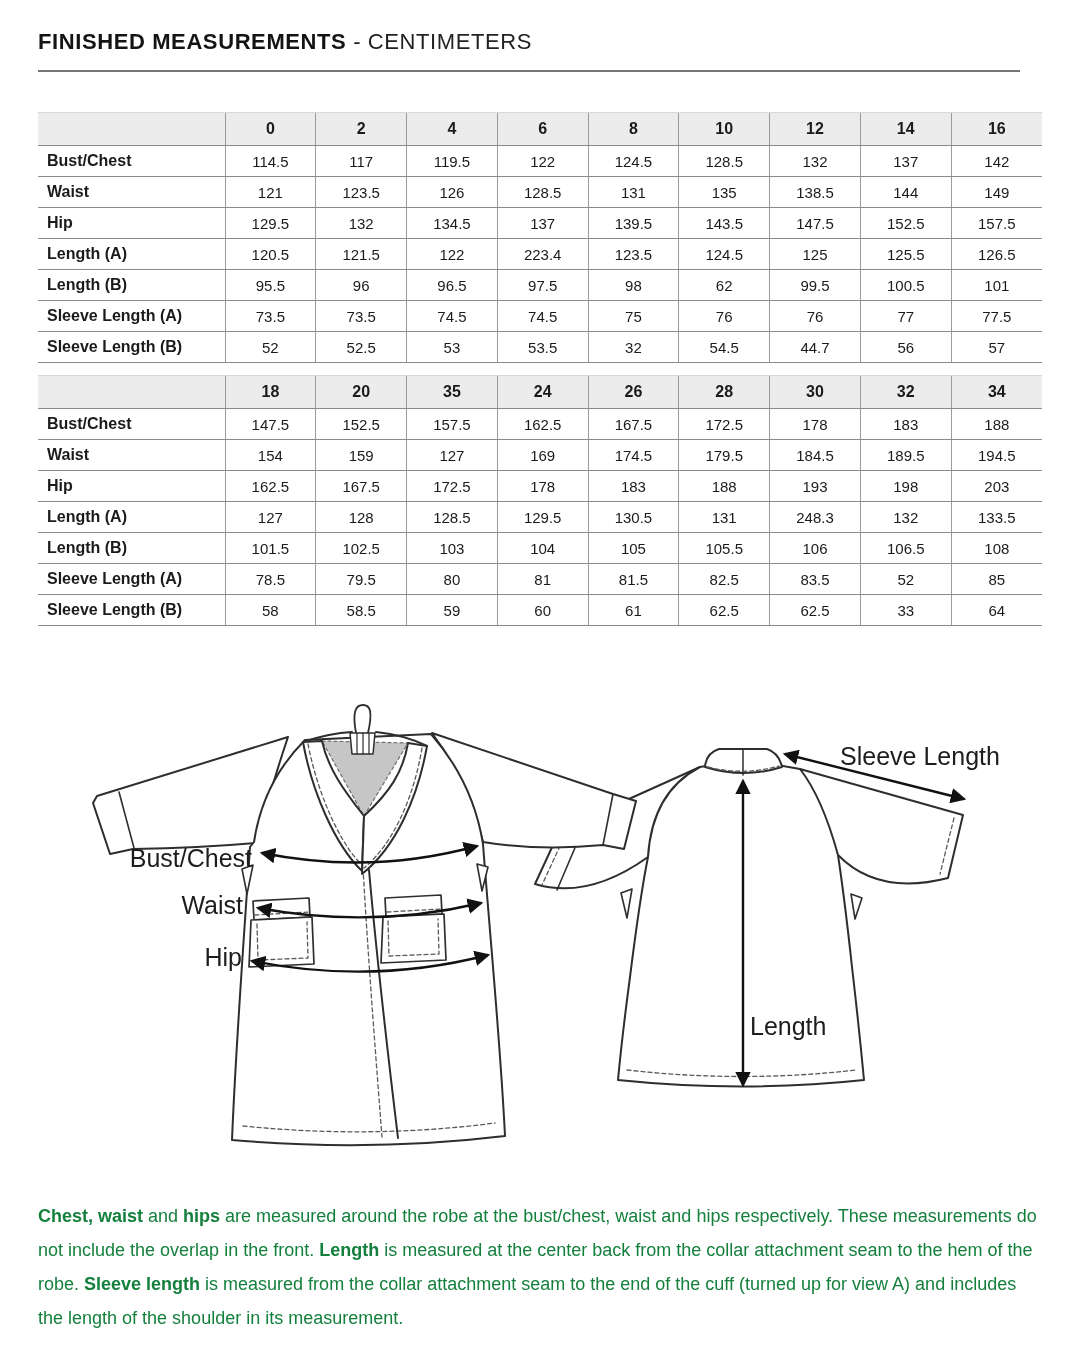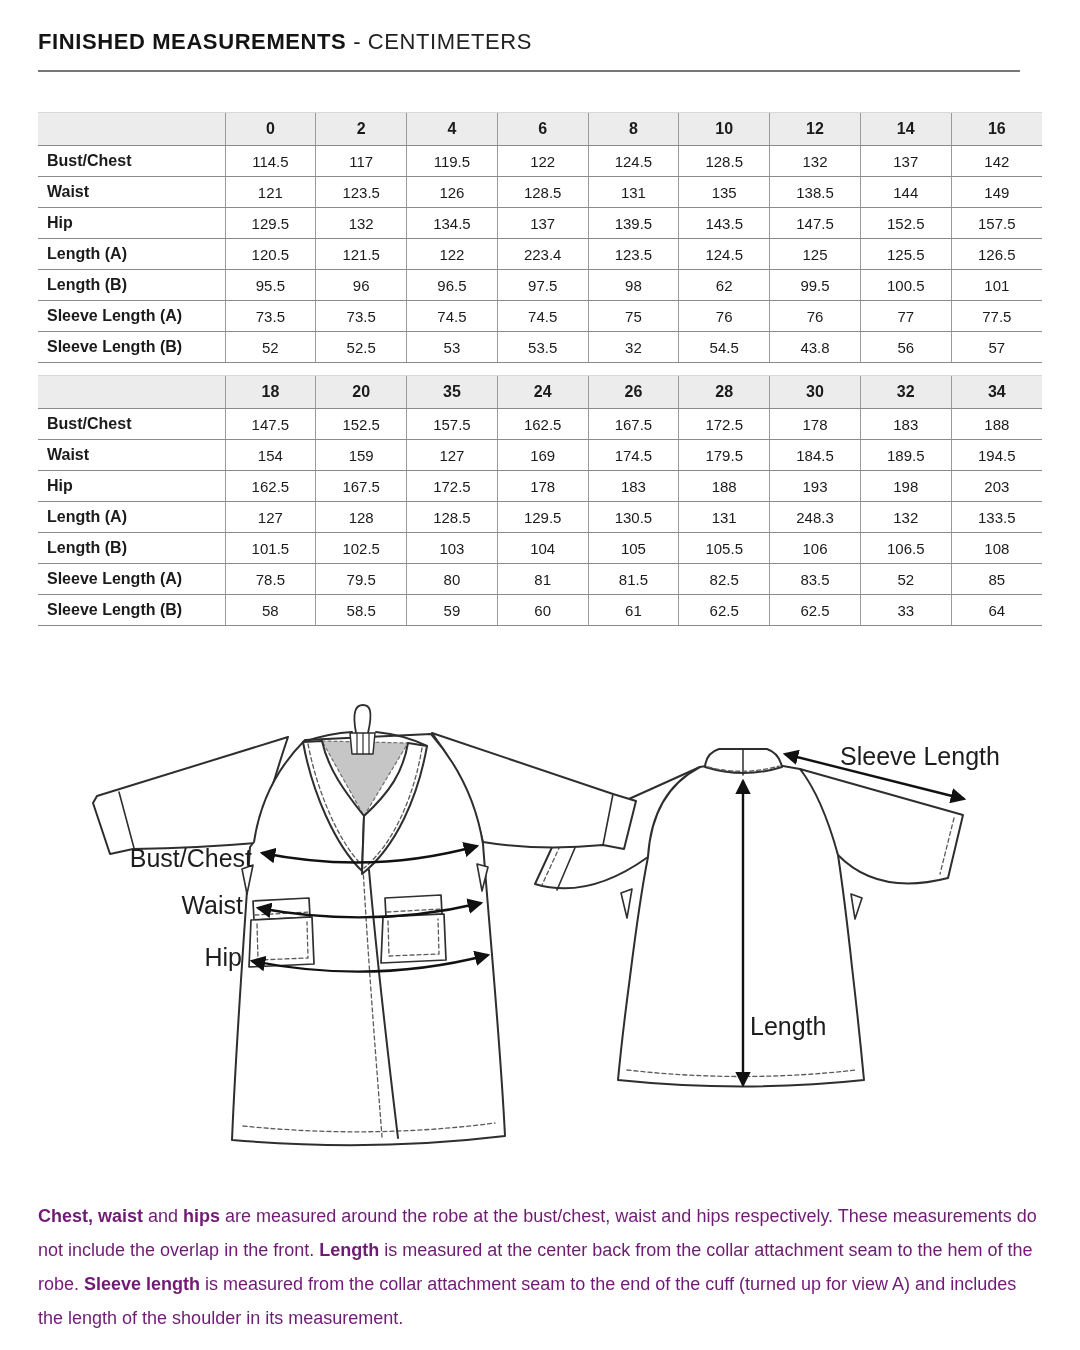--- a/index.html
+++ b/index.html
@@ -19,21 +19,21 @@
   table.meas col.c-lbl { width:187px; }
   table.meas th, table.meas td {
     height:31px; border-bottom:1.5px solid #8a8a8a; vertical-align:middle;
     font-size:15px; text-align:center; color:#1b1b1b;
   }
   table.meas thead th { background:#ececec; font-weight:700; font-size:16px; height:33px; border-top:1px solid #d8d8d8; }
   table.meas th:not(.lbl), table.meas td:not(.lbl) { border-left:1px solid #9b9b9b; }
   table.meas .lbl { text-align:left; font-weight:700; padding-left:9px; font-size:16px; }
 
   .diagram-wrap { margin-top:61px; margin-left:-38px; width:1080px; height:500px; position:relative; }
-  .notes { width:1004px; margin-top:12px; font-size:18px; line-height:34px; color:#701a75; }
+  .notes { width:1004px; margin-top:12px; font-size:18px; line-height:34px; color:#15803d; }
   .notes b { font-weight:700; }
   svg text { font-family:"Liberation Sans","DejaVu Sans",sans-serif; }
 </style>
 </head>
 <body>
 
 <div class="page">
 
   <div class="title">
     <span class="t-main">FINISHED MEASUREMENTS</span>
@@ -142,21 +142,21 @@
           <td>77.5</td>
         </tr>
         <tr>
           <td class="lbl">Sleeve Length (B)</td>
           <td>52</td>
           <td>52.5</td>
           <td>53</td>
           <td>53.5</td>
           <td>32</td>
           <td>54.5</td>
-          <td>43.8</td>
+          <td>44.7</td>
           <td>56</td>
           <td>57</td>
         </tr>
       </tbody>
     </table>
 
   <table class="meas">
     <colgroup>
         <col class="c-lbl">
         <col>

